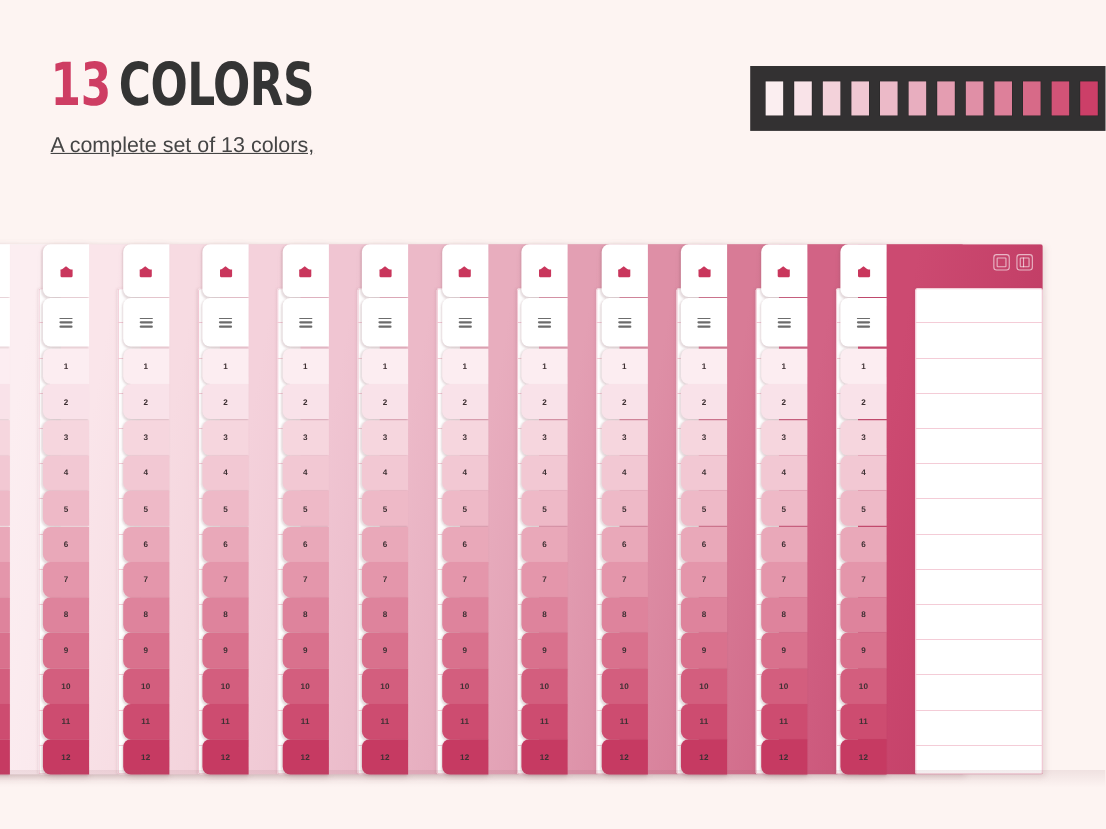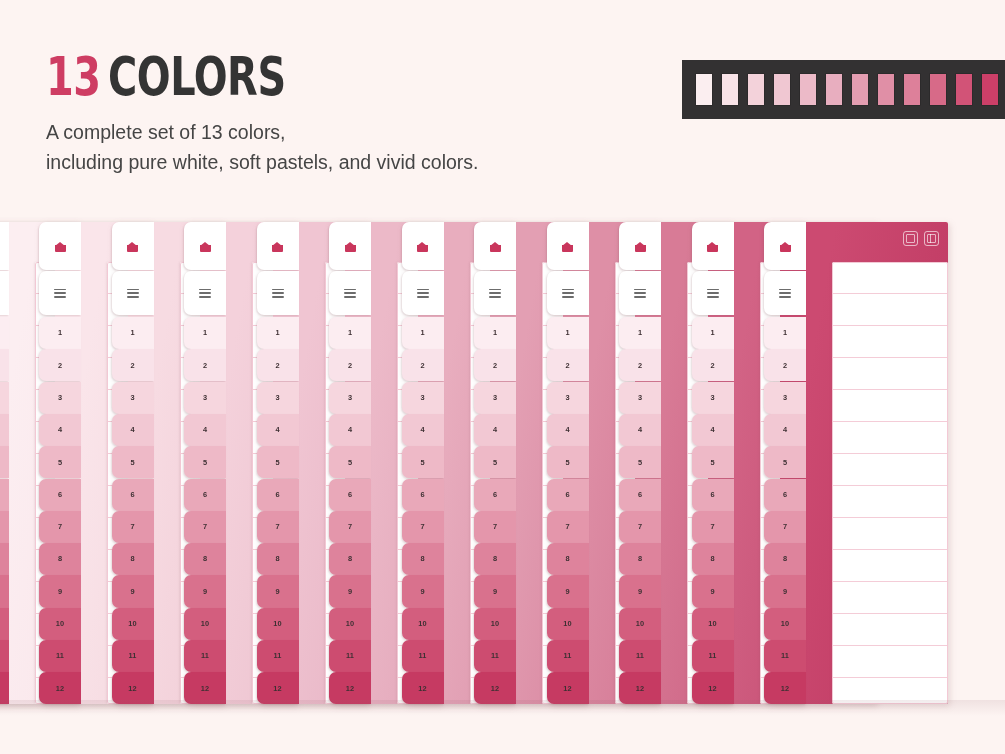--- a/index.html
+++ b/index.html
@@ -43,21 +43,21 @@
 
   #page-subtitle {
     position: absolute;
     left: 46px;
     top: 117px;
     font-size: 19.5px;
     line-height: 30px;
     color: #454545;
     white-space: nowrap;
   }
-  #page-subtitle .sub-line { display: block; }
+  #page-subtitle .sub-line { display: block; text-decoration: underline; }
 
   
   #swatch-bar {
     position: absolute;
     left: 682px;
     top: 60px;
     width: 340px;
     height: 59px;
     background: #333132;
     display: flex;
@@ -982,21 +982,20 @@
 <div id="floor-shadow"></div>
 
 <div id="header-area">
 
   <h1 id="page-title">
     <span id="title-count" style="color: rgb(206, 61, 99);">13</span><span id="title-word" style="color: rgb(52, 52, 52);">COLORS</span>
   </h1>
 
   <p id="page-subtitle" style="color: rgb(69, 69, 69);">
     <span class="sub-line">A complete set of 13 colors,</span>
-    <span class="sub-line">including pure white, soft pastels, and vivid colors.</span>
   </p>
 
   <div id="swatch-bar" style="background: rgb(51, 49, 50);">
       <div class="swatch" style="background: rgb(251, 238, 240);"></div>
       <div class="swatch" style="background: rgb(249, 227, 232);"></div>
       <div class="swatch" style="background: rgb(243, 210, 218);"></div>
       <div class="swatch" style="background: rgb(240, 199, 210);"></div>
       <div class="swatch" style="background: rgb(236, 186, 200);"></div>
       <div class="swatch" style="background: rgb(232, 174, 191);"></div>
       <div class="swatch" style="background: rgb(228, 157, 177);"></div>

